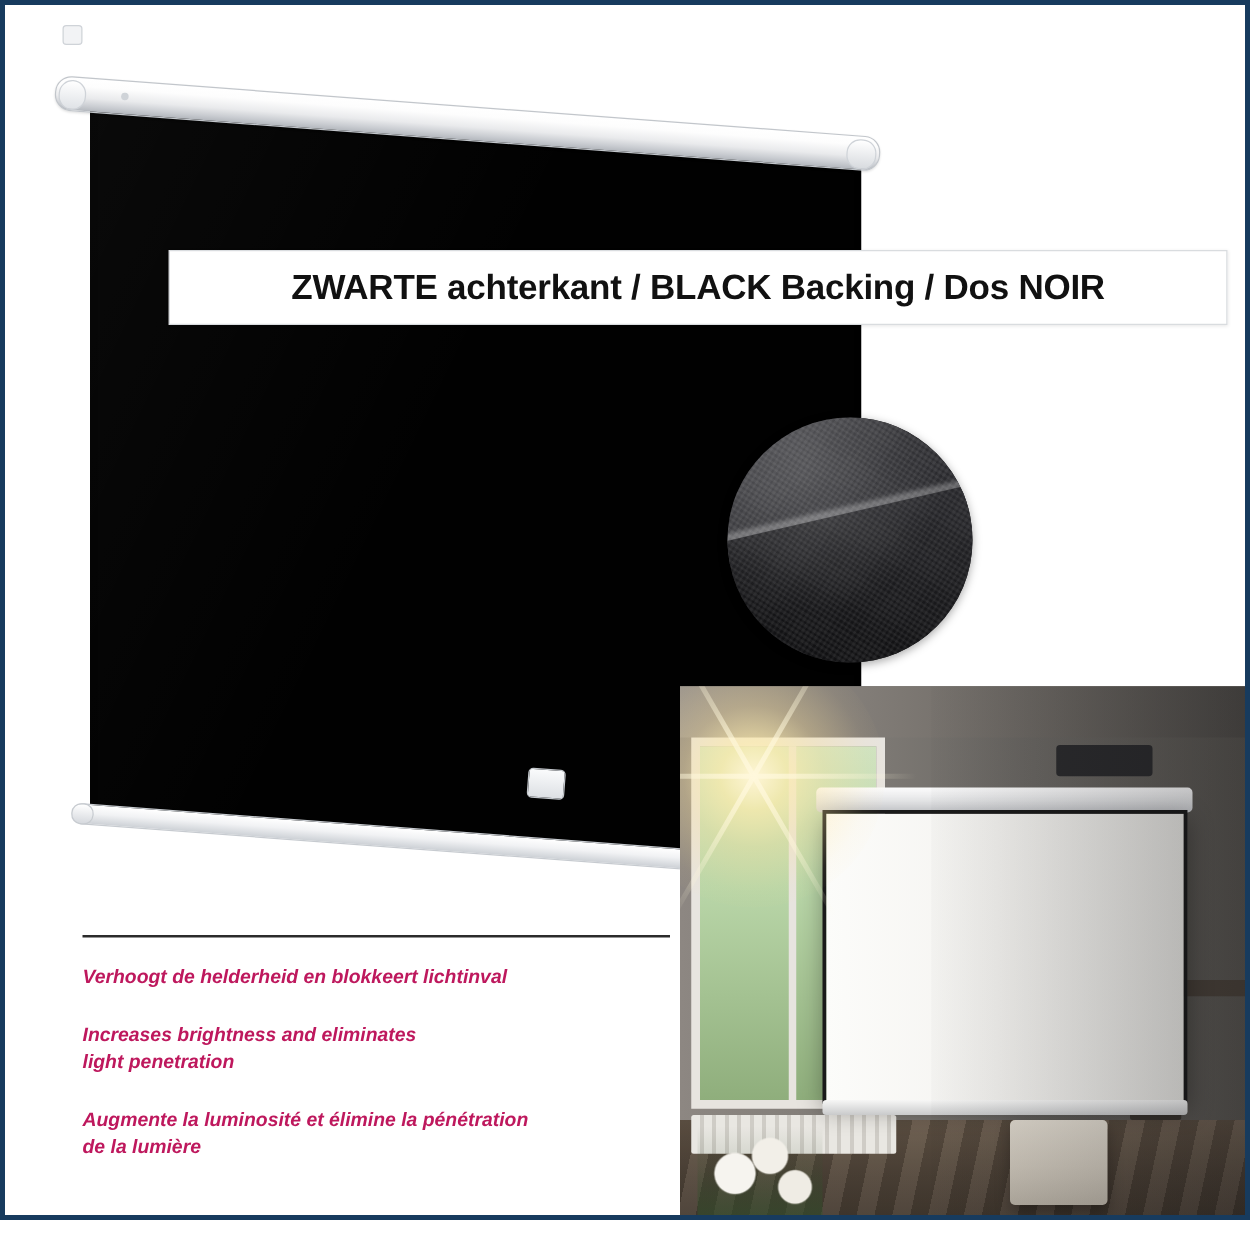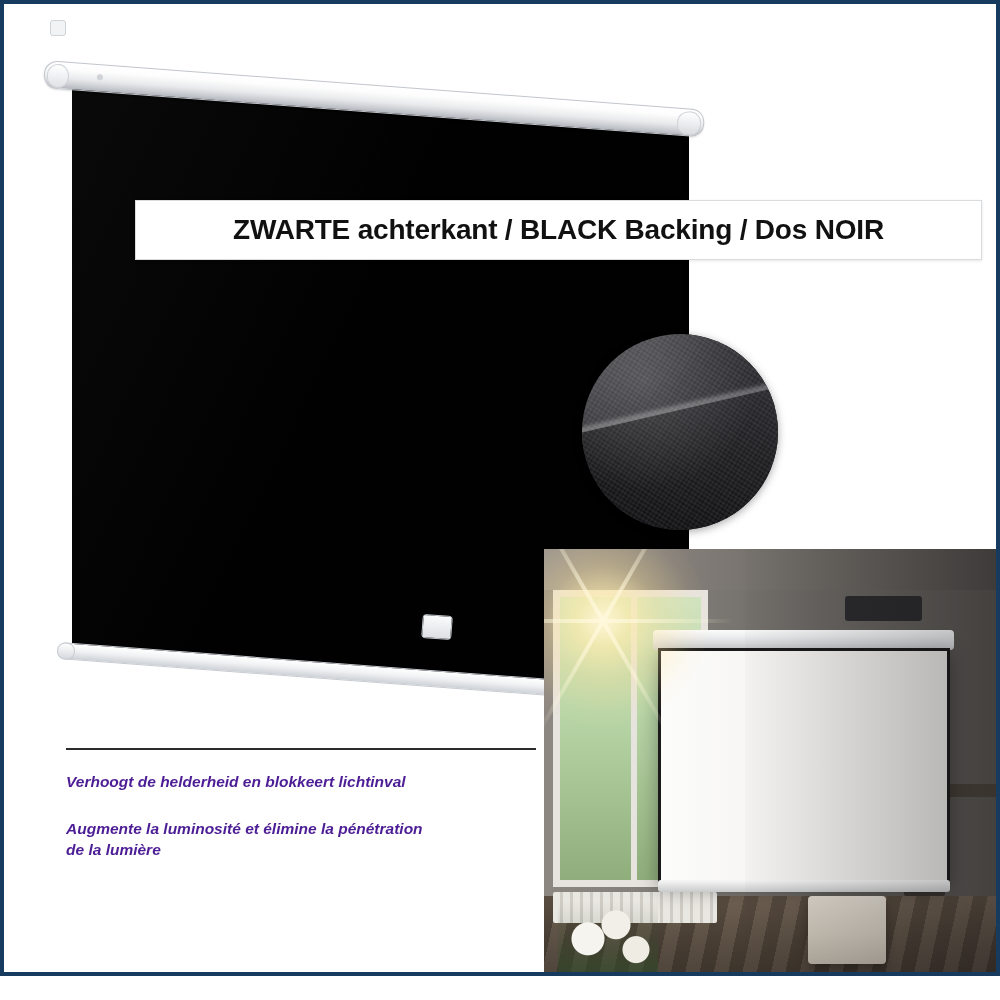--- a/index.html
+++ b/index.html
@@ -414,21 +414,21 @@
   .caption-block {
     position: absolute;
     left: 62px;
     top: 768px;
     width: 470px;
   }
   .caption-line {
     font-size: 15.5px;
     font-style: italic;
     font-weight: bold;
-    color: #4c1d95;
+    color: #be185d;
     line-height: 1.35;
     margin-bottom: 26px;
     white-space: pre-line;
   }
   .caption-line:last-child { margin-bottom: 16px; }
 </style>
 </head>
 <body>
 
 <div id="stage">
@@ -481,17 +481,19 @@
     <div class="sun-ray r1"></div>
     <div class="sun-ray r2"></div>
     <div class="sun-ray r3"></div>
     <div class="tulips"></div>
     <div class="room-dim-overlay"></div>
   </div>
 
   <div class="caption-rule"></div>
   <div class="caption-block">
     <div class="caption-line">Verhoogt de helderheid en blokkeert lichtinval</div>
+    <div class="caption-line">Increases brightness and eliminates
+light penetration</div>
     <div class="caption-line">Augmente la luminosité et élimine la pénétration
 de la lumière</div>
   </div>
 
 </div>
 
 </body></html>

